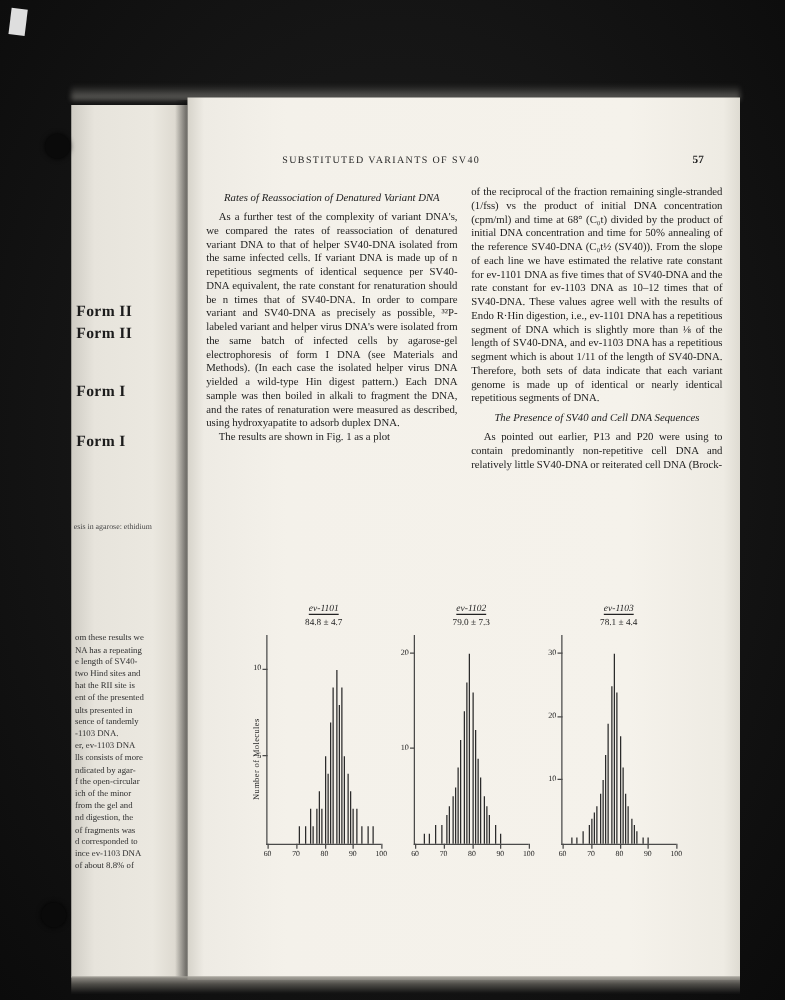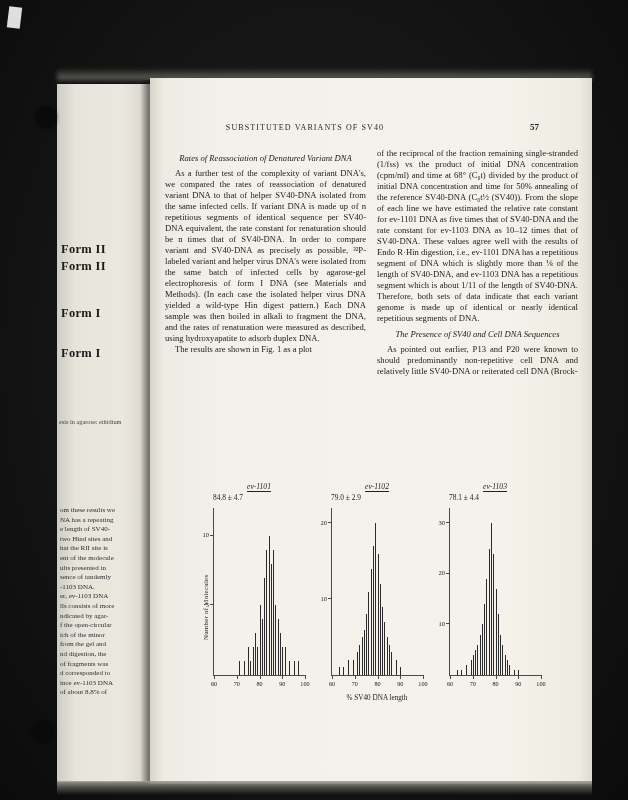--- a/index.html
+++ b/index.html
@@ -31,36 +31,36 @@
 
   .gutter { position:absolute; left:140px; top:80px; width:18px; height:702px;
     background:linear-gradient(90deg, rgba(0,0,0,0) 0%, rgba(10,10,10,.5) 50%, rgba(60,58,52,.25) 75%, rgba(0,0,0,0) 100%); }
 
   
   .main-page { position:absolute; left:150px; top:78px; width:442px; height:706px;
     background:linear-gradient(90deg,#d6d3ca 0%, #eeebe4 3%, #f4f1ea 18%, #f5f2eb 80%, #eeebe3 97%, #dedbd2 100%);
   }
   .running-head { position:absolute; left:55px; top:45px; width:200px; text-align:center;
     font-size:8px; letter-spacing:1.1px; color:#2a2a2a; white-space:nowrap; }
-  .page-num { position:absolute; left:380px; top:44px; font-size:9px; color:#1f1f1f;font-weight:bold; }
+  .page-num { position:absolute; left:404px; top:44px; font-size:9px; color:#1f1f1f;font-weight:bold; }
 
   .columns { position:absolute; left:15px; top:70px; width:413px; display:flex; gap:11px; }
   .col { width:201px; font-size:8.6px; line-height:1.28; text-align:justify; color:#1b1b1b; }
   .col p { margin:0; }
   .col p.indent { text-indent:10px; }
   .col .sect-head { text-align:center; font-style:italic; margin:5px 12px 4px; text-indent:0; }
 
   
   .figure { position:absolute; left:18px; top:404px; width:410px; height:232px; color:#222; }
   .ylabel { position:absolute; left:34px; top:158px; transform-origin:0 0; transform:rotate(-90deg);
     font-size:6.8px; letter-spacing:.3px; white-space:nowrap; }
   .fig-panels { position:absolute; left:45px; top:0; display:flex; gap:26px; }
   .panel { position:relative; width:92px; }
   .panel-title { font-size:7.6px; font-style:italic; text-align:center; text-decoration:underline; text-underline-offset:2px; }
-  .panel-mean { font-size:7.4px; margin-top:2px; }
+  .panel-mean { font-size:7.4px; text-align:center; margin-top:2px; }
   .plot { position:relative; width:92px; height:168px; margin-top:6px;
     border-left:1px solid #4a4a4a; border-bottom:1px solid #4a4a4a; }
   .bar { position:absolute; bottom:0; width:1px; background:#2b2b2b; }
   .ytick { position:absolute; left:-4px; width:4px; height:1px; background:#4a4a4a; }
   .ytick-label { position:absolute; right:100%; margin-right:5px; font-size:6.5px; line-height:6.5px; }
   .xtick { position:absolute; bottom:-4px; width:1px; height:4px; background:#4a4a4a; }
   .xtick-label { position:absolute; top:100%; margin-top:5px; font-size:6.2px; transform:translateX(-50%); }
   .xlabel { position:absolute; left:45px; top:212px; width:328px; text-align:center; font-size:7.2px; }
 
   .caption { position:absolute; left:15px; top:644px; width:413px;
@@ -84,21 +84,21 @@
     <div class="fl fl2">Form II</div>
     <div class="fl fl3">Form I</div>
     <div class="fl fl4">Form I</div>
     <div class="frag-caption">esis in agarose: ethidium</div>
     <div class="frag-lines">
       <div class="frag-line">om these results we</div>
       <div class="frag-line">NA has a repeating</div>
       <div class="frag-line">e length of SV40-</div>
       <div class="frag-line">two Hind sites and</div>
       <div class="frag-line">hat the RII site is</div>
-      <div class="frag-line">ent of the molecule</div>
+      <div class="frag-line">ent of the presented</div>
       <div class="frag-line">ults presented in</div>
       <div class="frag-line">sence of tandemly</div>
       <div class="frag-line">-1103 DNA.</div>
       <div class="frag-line">er, ev-1103 DNA</div>
       <div class="frag-line">lls consists of more</div>
       <div class="frag-line">ndicated by agar-</div>
       <div class="frag-line">f the open-circular</div>
       <div class="frag-line">ich of the minor</div>
       <div class="frag-line">from the gel and</div>
       <div class="frag-line">nd digestion, the</div>
@@ -117,21 +117,21 @@
 
     <div class="columns">
       <div class="col">
         <p class="sect-head">Rates of Reassociation of Denatured Variant DNA</p>
         <p class="indent">As a further test of the complexity of variant DNA's, we compared the rates of reassociation of denatured variant DNA to that of helper SV40-DNA isolated from the same infected cells. If variant DNA is made up of n repetitious segments of identical sequence per SV40-DNA equivalent, the rate constant for renaturation should be n times that of SV40-DNA. In order to compare variant and SV40-DNA as precisely as possible, ³²P-labeled variant and helper virus DNA's were isolated from the same batch of infected cells by agarose-gel electrophoresis of form I DNA (see Materials and Methods). (In each case the isolated helper virus DNA yielded a wild-type Hin digest pattern.) Each DNA sample was then boiled in alkali to fragment the DNA, and the rates of renaturation were measured as described, using hydroxyapatite to adsorb duplex DNA.</p>
         <p class="indent">The results are shown in Fig. 1 as a plot</p>
       </div>
       <div class="col">
         <p>of the reciprocal of the fraction remaining single-stranded (1/fss) vs the product of initial DNA concentration (cpm/ml) and time at 68° (C₀t) divided by the product of initial DNA concentration and time for 50% annealing of the reference SV40-DNA (C₀t½ (SV40)). From the slope of each line we have estimated the relative rate constant for ev-1101 DNA as five times that of SV40-DNA and the rate constant for ev-1103 DNA as 10–12 times that of SV40-DNA. These values agree well with the results of Endo R·Hin digestion, i.e., ev-1101 DNA has a repetitious segment of DNA which is slightly more than ⅛ of the length of SV40-DNA, and ev-1103 DNA has a repetitious segment which is about 1/11 of the length of SV40-DNA. Therefore, both sets of data indicate that each variant genome is made up of identical or nearly identical repetitious segments of DNA.</p>
         <p class="sect-head">The Presence of SV40 and Cell DNA Sequences</p>
-        <p class="indent">As pointed out earlier, P13 and P20 were known to should predominantly non-repetitive cell DNA and relatively little SV40-DNA or reiterated cell DNA (Brock-</p>
+        <p class="indent">As pointed out earlier, P13 and P20 were using to contain predominantly non-repetitive cell DNA and relatively little SV40-DNA or reiterated cell DNA (Brock-</p>
       </div>
     </div>
 
     <div class="figure">
       <div class="ylabel">Number of Molecules</div>
       <div class="fig-panels">
         <div class="panel">
           <div class="panel-title">ev-1101</div>
           <div class="panel-mean">84.8 ± 4.7</div>
           <div class="plot">
@@ -168,21 +168,21 @@
               <div class="xtick" style="left: 45.5px;"></div>
               <div class="xtick-label" style="left: 45.5px;">80</div>
               <div class="xtick" style="left: 68.3px;"></div>
               <div class="xtick-label" style="left: 68.3px;">90</div>
               <div class="xtick" style="left: 91px;"></div>
               <div class="xtick-label" style="left: 91px;">100</div>
             </div>
         </div>
         <div class="panel">
           <div class="panel-title">ev-1102</div>
-          <div class="panel-mean">79.0 ± 2.9</div>
+          <div class="panel-mean">79.0 ± 7.3</div>
           <div class="plot">
               <div class="bar" style="left: 6.8px; height: 7.6px;"></div>
               <div class="bar" style="left: 11.4px; height: 7.6px;"></div>
               <div class="bar" style="left: 15.9px; height: 15.2px;"></div>
               <div class="bar" style="left: 20.5px; height: 15.2px;"></div>
               <div class="bar" style="left: 25px; height: 22.8px;"></div>
               <div class="bar" style="left: 27.3px; height: 30.4px;"></div>
               <div class="bar" style="left: 29.6px; height: 38px;"></div>
               <div class="bar" style="left: 31.8px; height: 45.5px;"></div>
               <div class="bar" style="left: 34.1px; height: 60.7px;"></div>
@@ -254,21 +254,20 @@
               <div class="xtick-label" style="left: 22.8px;">70</div>
               <div class="xtick" style="left: 45.5px;"></div>
               <div class="xtick-label" style="left: 45.5px;">80</div>
               <div class="xtick" style="left: 68.3px;"></div>
               <div class="xtick-label" style="left: 68.3px;">90</div>
               <div class="xtick" style="left: 91px;"></div>
               <div class="xtick-label" style="left: 91px;">100</div>
             </div>
         </div>
       </div>
-      <div class="xlabel">% SV40 DNA length</div>
     </div>
 
   </div>
 
   <div class="hole hole1"></div>
   <div class="hole hole2"></div>
   <div class="bottom-edge"></div>
 </div>
 
 </body></html>

